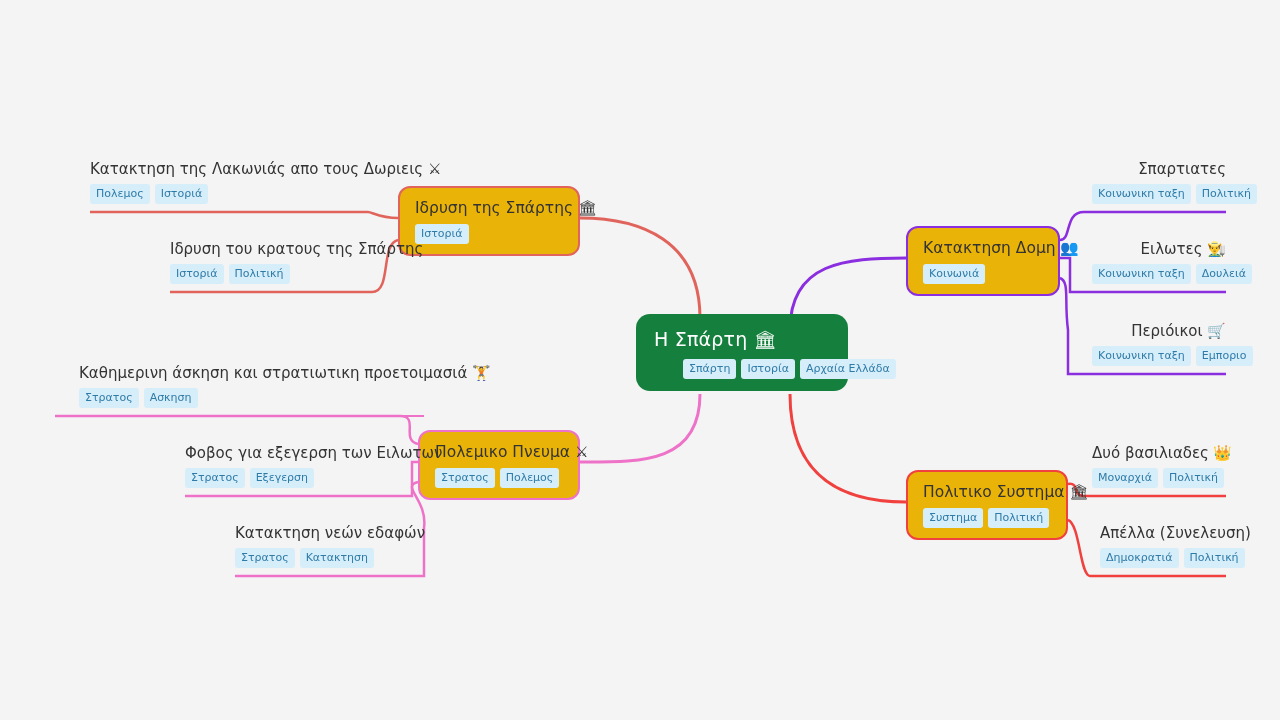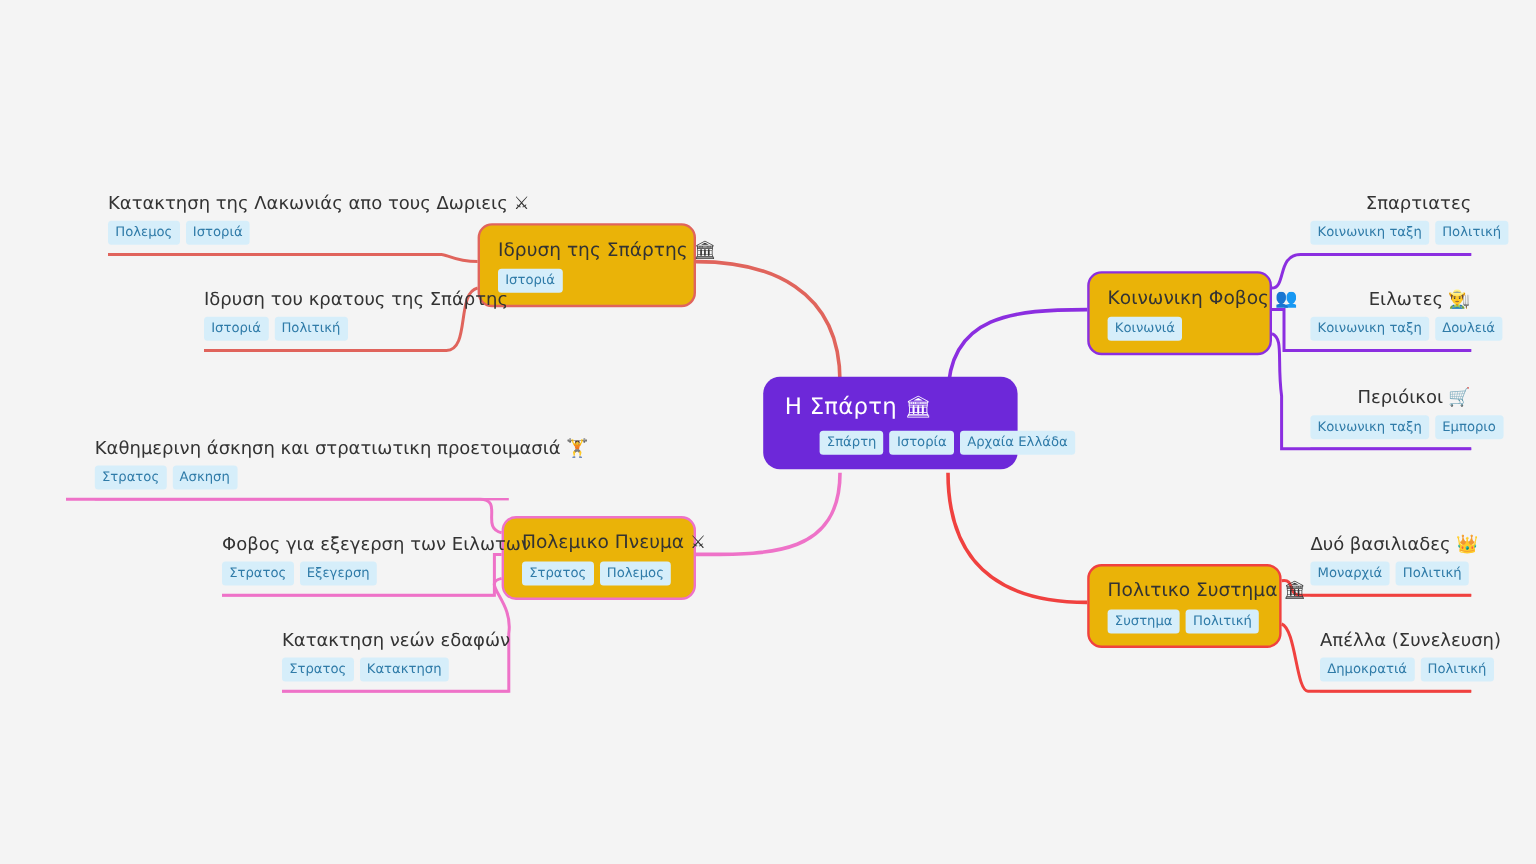--- a/index.html
+++ b/index.html
@@ -27,21 +27,21 @@
     width: 1280px;
     height: 720px;
     pointer-events: none;
   }
   .node {
     position: absolute;
     box-sizing: border-box;
   }
   
   .root {
-    background: #6d28d9;
+    background: #15803d;
     border-radius: 14px;
     padding: 14px 18px 12px 18px;
     color: #ffffff;
   }
   .root .title {
     font-size: 19px;
     color: #ffffff;
     white-space: nowrap;
     letter-spacing: .2px;
   }
@@ -229,21 +229,21 @@
       <span>Κατακτηση νεών εδαφών</span>
     </div>
     <div class="tags">
       <span class="tag">Στρατος</span>
       <span class="tag">Κατακτηση</span>
     </div>
   </div>
 
   <div class="node boxed purple" style="left:906px; top:226px; width:154px;">
     <div class="title">
-      <span>Κοινωνικη Φοβος</span>
+      <span>Κατακτηση Δομη</span>
       <span class="emoji">👥</span>
     </div>
     <div class="tags">
       <span class="tag">Κοινωνιά</span>
     </div>
   </div>
 
   <div class="node leaf purple" style="left:1092px; top:160px; width:134px;">
     <div class="title">
       <span>Σπαρτιατες</span>

